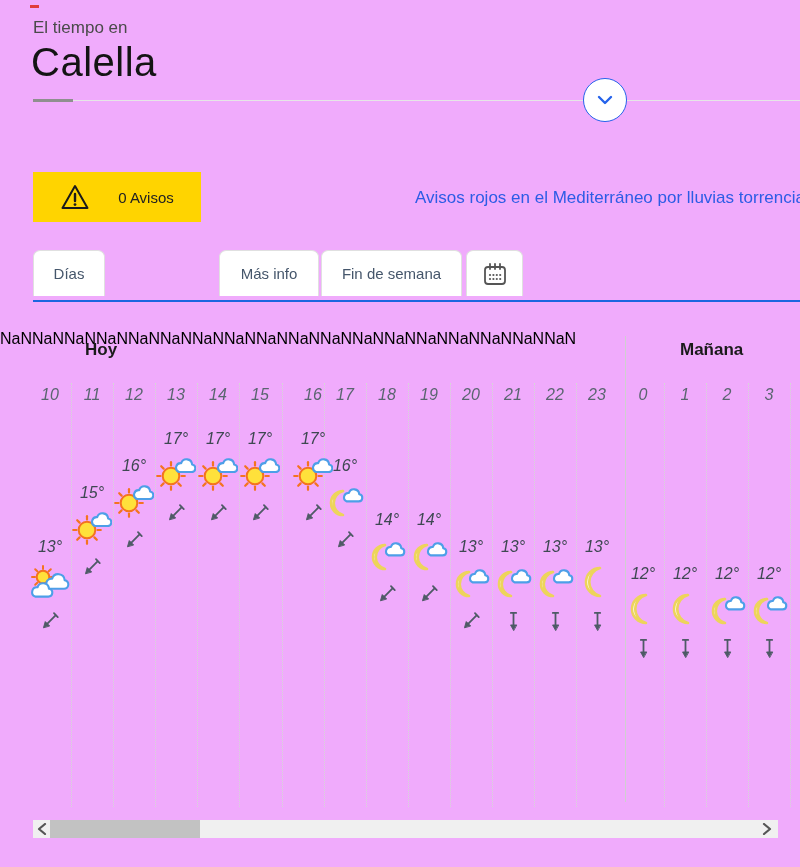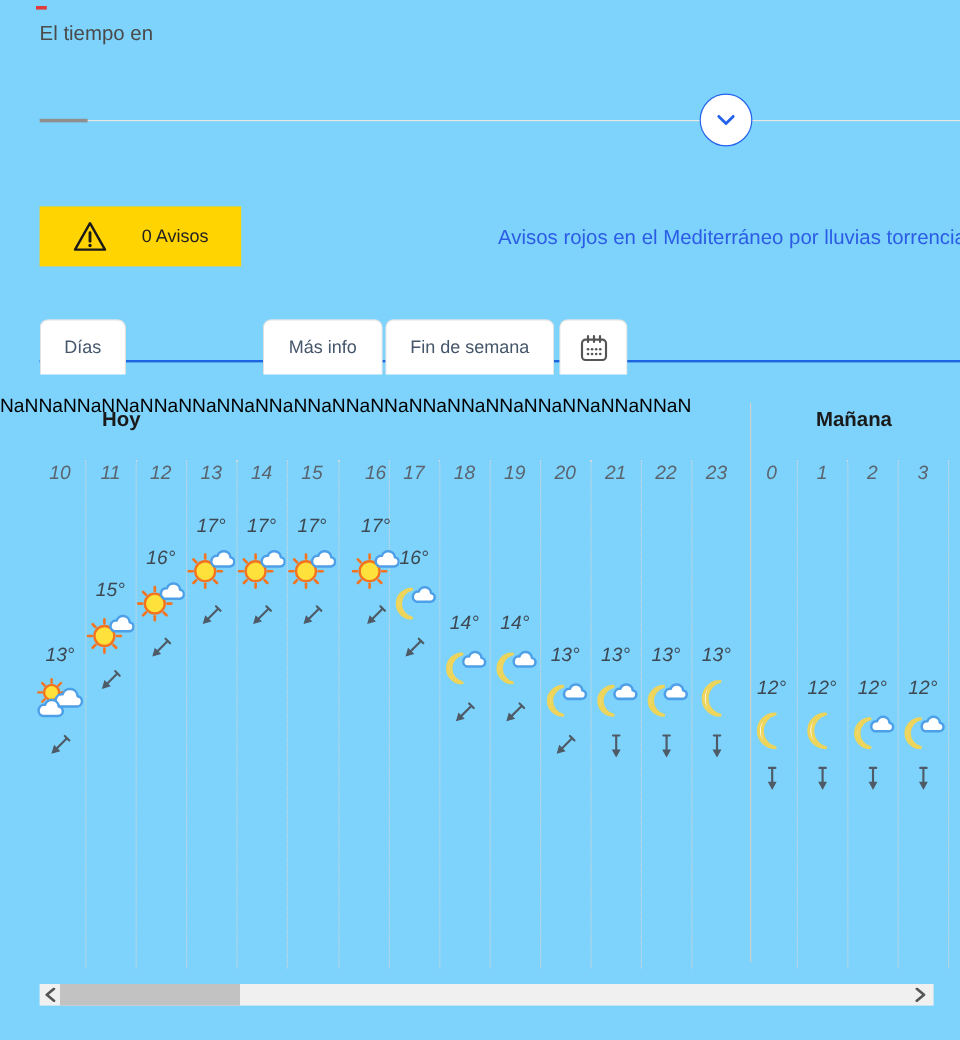--- a/index.html
+++ b/index.html
@@ -1,18 +1,18 @@
 <!DOCTYPE html>
 <html><head>
 <meta charset="utf-8">
 <style>
   * { margin:0; padding:0; box-sizing:border-box; }
   html,body { background:#fff; }
   body { font-family:"Liberation Sans", sans-serif; }
-  .page { position:relative; width:800px; height:867px; background:#7dd3fc; overflow:hidden; }
+  .page { position:relative; width:800px; height:867px; background:#f0abfc; overflow:hidden; }
 
   .red-mark { position:absolute; left:30px; top:5px; width:9px; height:3px; background:#e03b3b; }
 
   
   .kicker { position:absolute; left:33px; top:18px; font-size:17px; color:#4a4a4a; }
   .title  { position:absolute; left:31px; top:40px; font-size:40px; color:#141414; font-weight:400; letter-spacing:.5px; }
   .hdr-divider { position:absolute; left:33px; top:100px; width:767px; height:1px; background:#e6e6e6; }
   .hdr-divider-dark { position:absolute; left:33px; top:99px; width:40px; height:3px; background:#8f8f8f; }
   .expand-btn { position:absolute; left:583px; top:78px; width:44px; height:44px; border-radius:50%;
     border:1.5px solid #2563eb; background:#fff; display:flex; align-items:center; justify-content:center; cursor:pointer; z-index:2; }
@@ -23,21 +23,21 @@
   .btn-avisos span { font-size:15px; color:#222; }
   .btn-videos { position:absolute; left:233px; top:172px; width:172px; height:50px; background:#f0f0f0;
     display:flex; align-items:center; justify-content:center; gap:12px; cursor:pointer; }
   .btn-videos span { font-size:15px; color:#222; letter-spacing:.3px; }
   .headline { position:absolute; left:415px; top:188px; width:385px; font-size:17px; color:#2c5ce5;
     white-space:nowrap; overflow:hidden; cursor:pointer; }
 
   
   .tabs { position:absolute; left:33px; top:250px; right:0; height:52px; }
   .tabs-underline { position:absolute; left:0; right:0; top:50px; height:2px; background:#1c66e0; }
-  .tab { position:absolute; top:16px; height:46px; background:#fff; border:1px solid #e0e0e0; border-bottom:none;
+  .tab { position:absolute; top:0; height:46px; background:#fff; border:1px solid #e0e0e0; border-bottom:none;
     border-radius:7px 7px 0 0; display:flex; align-items:center; justify-content:center;
     font-size:15px; color:#45566b; cursor:pointer; z-index:1; }
   .tab.active { top:0; height:52px; border:2px solid #1c66e0; border-bottom:none; z-index:3; }
   .tab-dias { left:0; width:72px; }
   .tab-porhoras { left:74px; width:110px; }
   .tab-masinfo { left:186px; width:100px; }
   .tab-finde { left:288px; width:141px; }
   .tab-cal { left:433px; width:57px; }
 
   
@@ -61,20 +61,21 @@
   .scroll-chev.right { right:3px; }
 </style>
 </head>
 <body>
 
 <div class="page">
 
   <div class="red-mark"></div>
 
   <div class="kicker">El tiempo en</div>
+  <div class="title">Calella</div>
   <div class="hdr-divider"></div>
   <div class="hdr-divider-dark"></div>
   <div class="expand-btn">
     <span style="display:flex;">
       <svg width="22" height="22" viewBox="0 0 22 22">
           <polyline points="5,8 11,14 17,8" fill="none" stroke="#2563eb" stroke-width="2.4" stroke-linecap="round" stroke-linejoin="round"></polyline>
         </svg>
     </span>
   </div>
 

